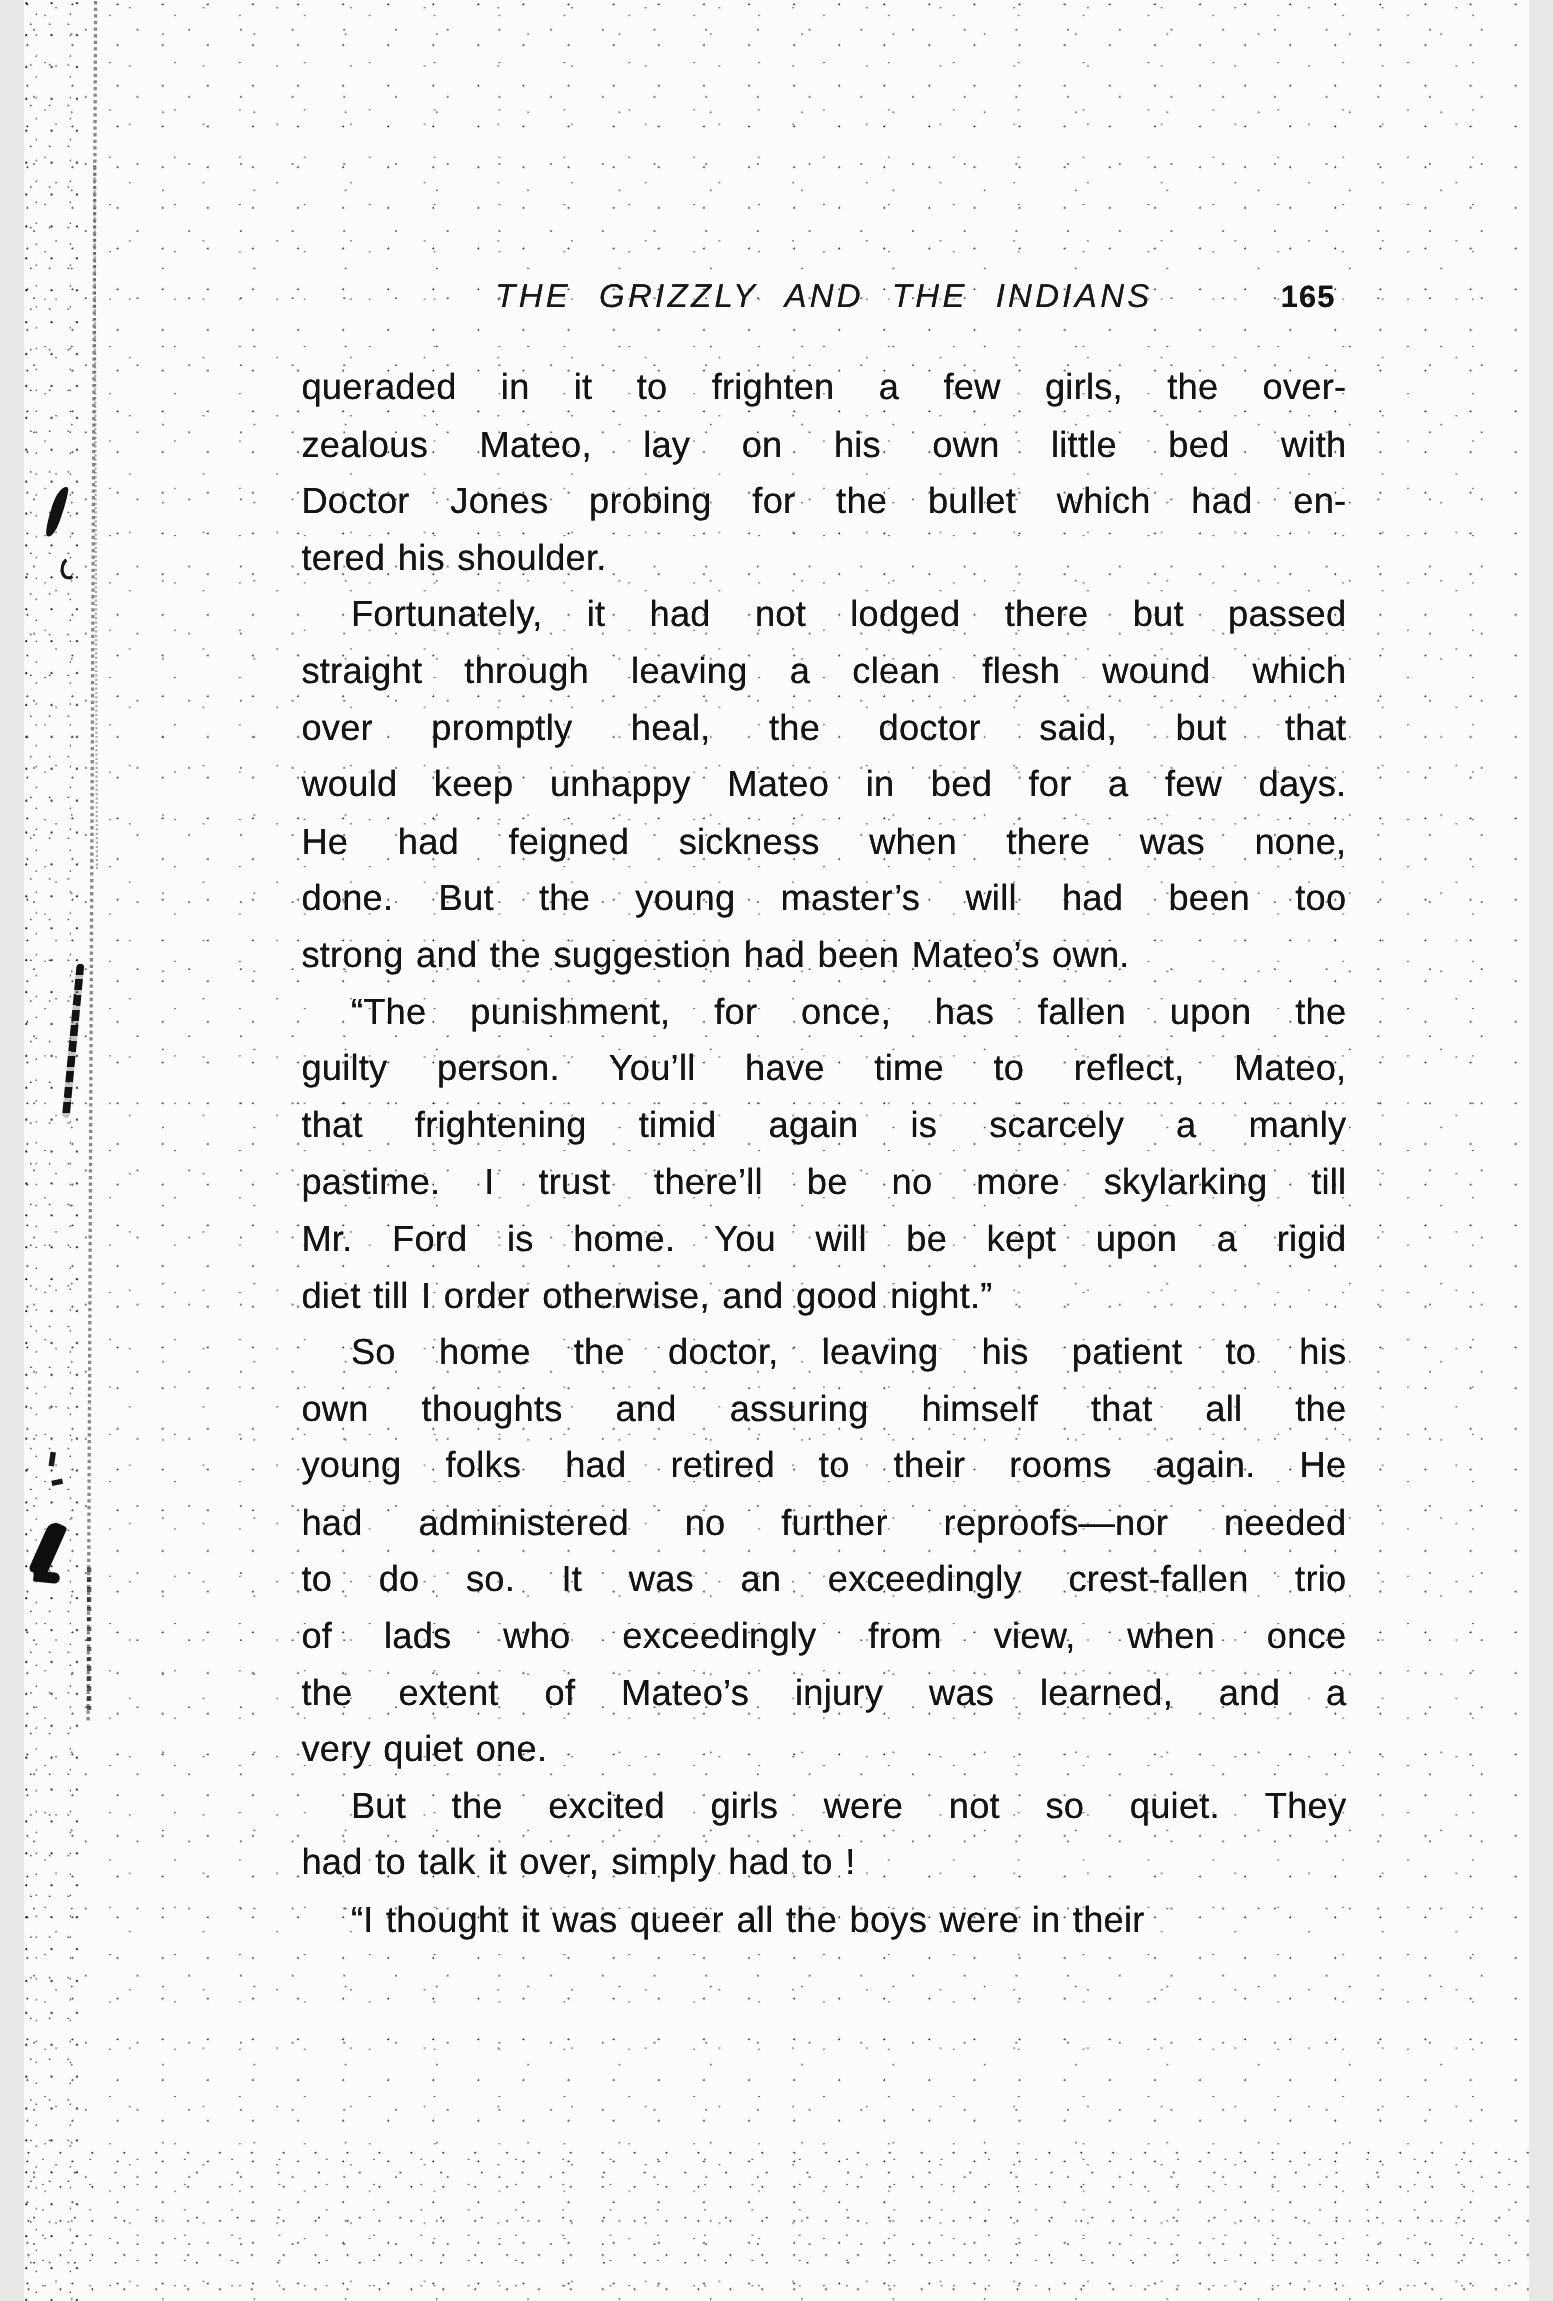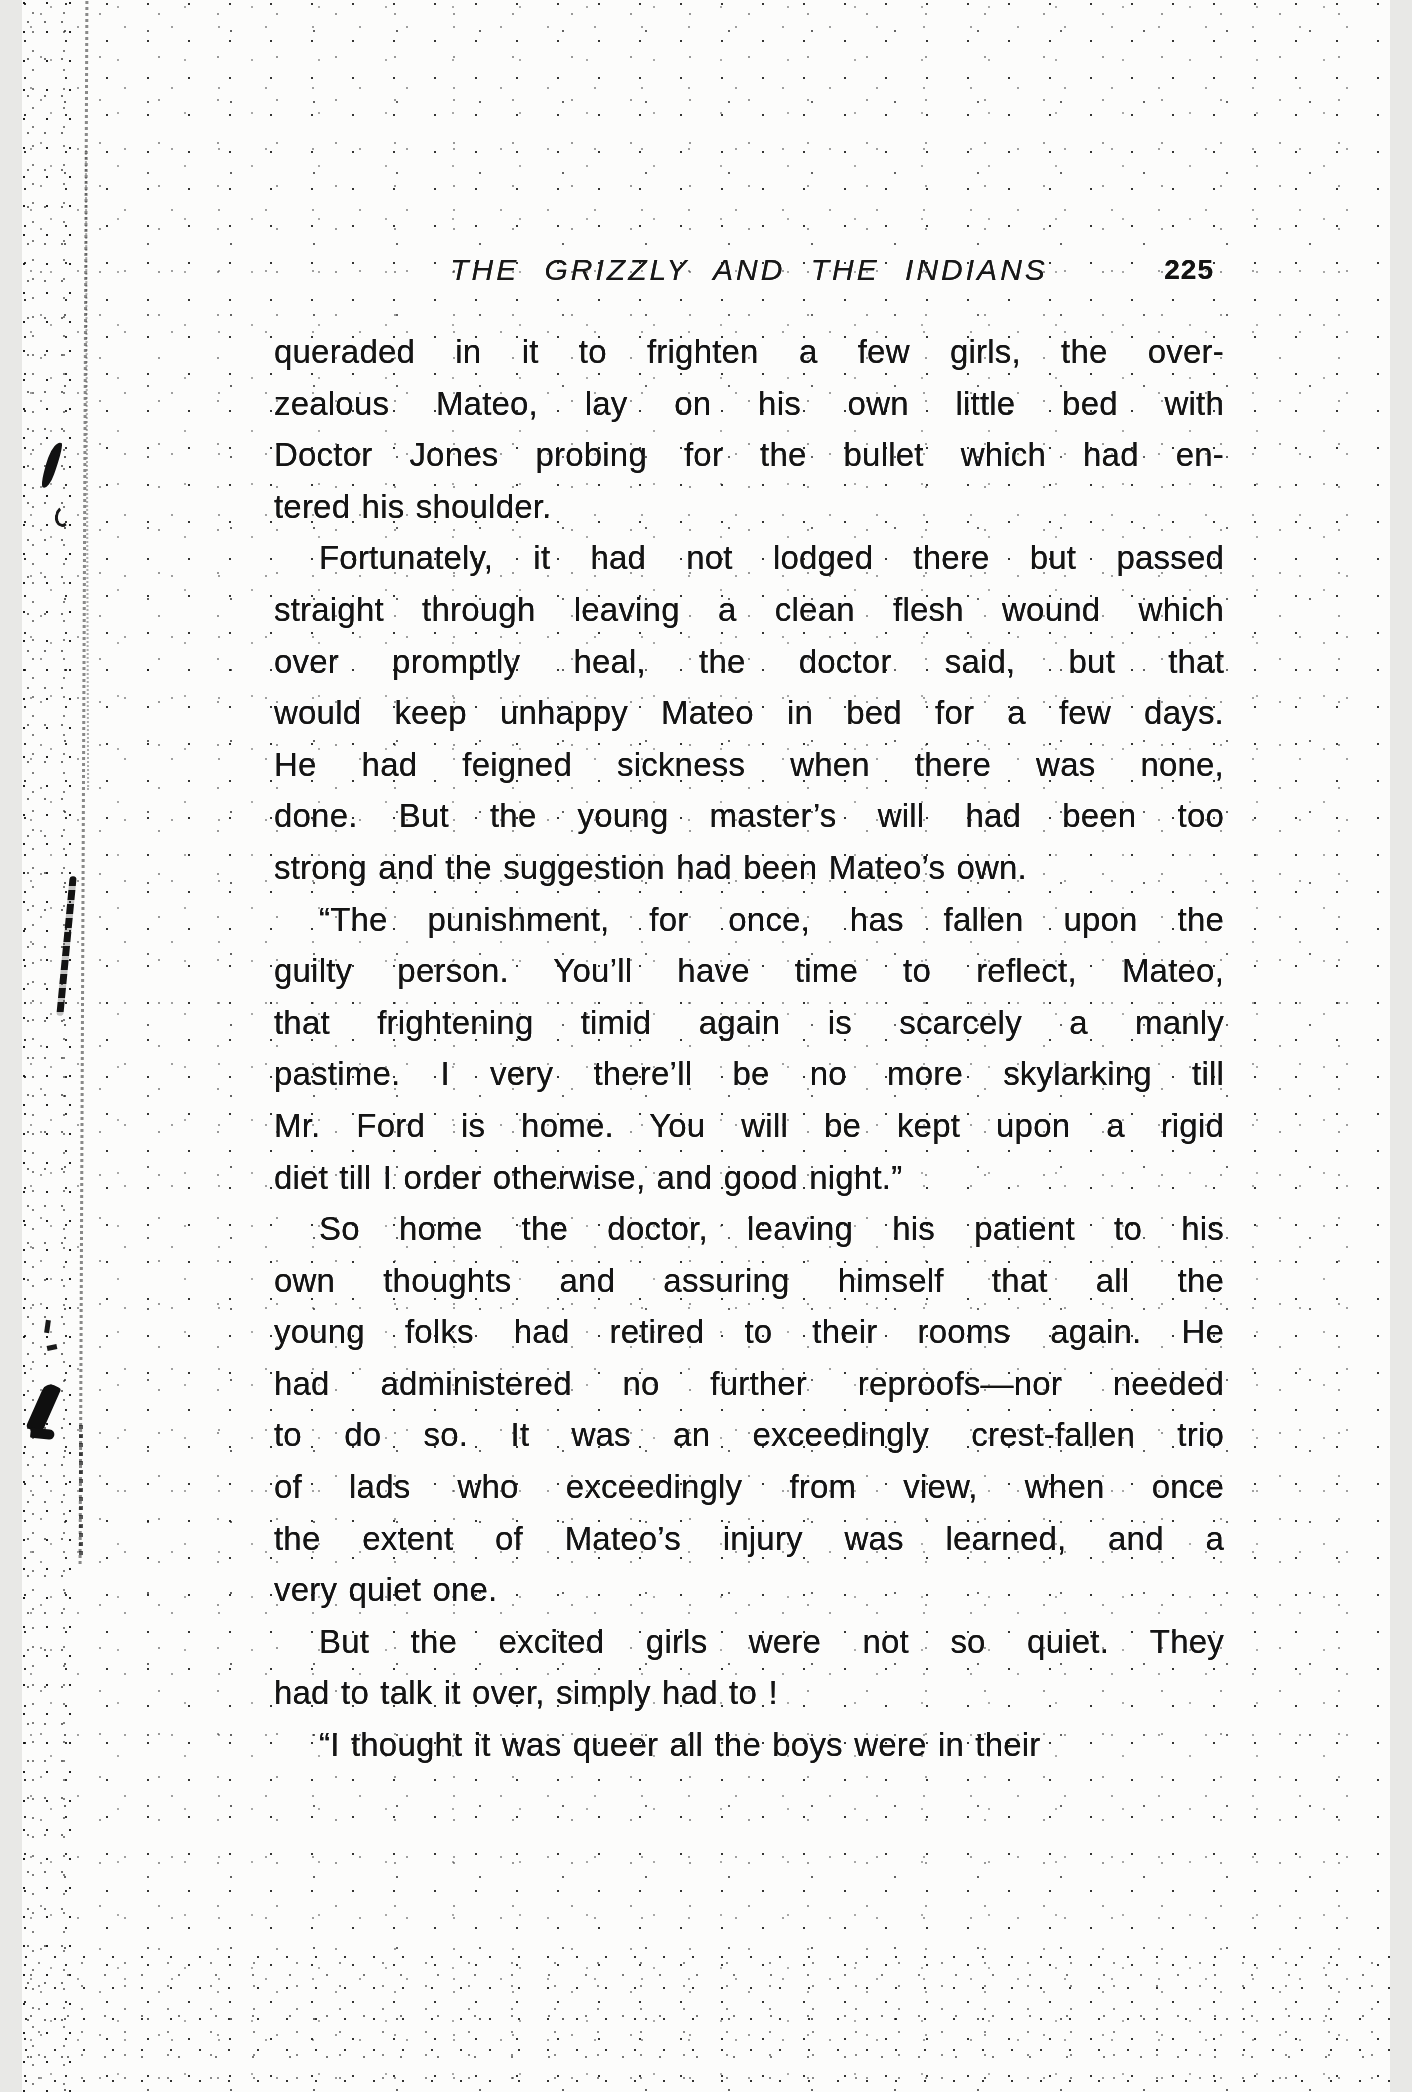--- a/index.html
+++ b/index.html
@@ -104,39 +104,39 @@
 
   <div class="blot-a"></div>
   <div class="blot-b"></div>
   <div class="blot-c"></div>
   <div class="blot-d1"></div>
   <div class="blot-d2"></div>
   <div class="blot-e"></div>
 
   <div class="header">
     <span class="running-title">THE GRIZZLY AND THE INDIANS</span>
-    <span class="page-number">225</span>
+    <span class="page-number">165</span>
   </div>
 
   <div class="body-text" id="body-text">
       <div class="line">queraded in it to frighten a few girls, the over-</div>
       <div class="line">zealous Mateo, lay on his own little bed with</div>
       <div class="line">Doctor Jones probing for the bullet which had en-</div>
       <div class="line rag">tered his shoulder.</div>
       <div class="line ind">Fortunately, it had not lodged there but passed</div>
       <div class="line">straight through leaving a clean flesh wound which</div>
       <div class="line">over promptly heal, the doctor said, but that</div>
       <div class="line">would keep unhappy Mateo in bed for a few days.</div>
       <div class="line">He had feigned sickness when there was none,</div>
       <div class="line">done. But the young master’s will had been too</div>
       <div class="line rag">strong and the suggestion had been Mateo’s own.</div>
       <div class="line ind">“The punishment, for once, has fallen upon the</div>
       <div class="line">guilty person. You’ll have time to reflect, Mateo,</div>
       <div class="line">that frightening timid again is scarcely a manly</div>
-      <div class="line">pastime. I very there’ll be no more skylarking till</div>
+      <div class="line">pastime. I trust there’ll be no more skylarking till</div>
       <div class="line">Mr. Ford is home. You will be kept upon a rigid</div>
       <div class="line rag">diet till I order otherwise, and good night.”</div>
       <div class="line ind">So home the doctor, leaving his patient to his</div>
       <div class="line">own thoughts and assuring himself that all the</div>
       <div class="line">young folks had retired to their rooms again. He</div>
       <div class="line">had administered no further reproofs—nor needed</div>
       <div class="line">to do so. It was an exceedingly crest-fallen trio</div>
       <div class="line">of lads who exceedingly from view, when once</div>
       <div class="line">the extent of Mateo’s injury was learned, and a</div>
       <div class="line rag">very quiet one.</div>

